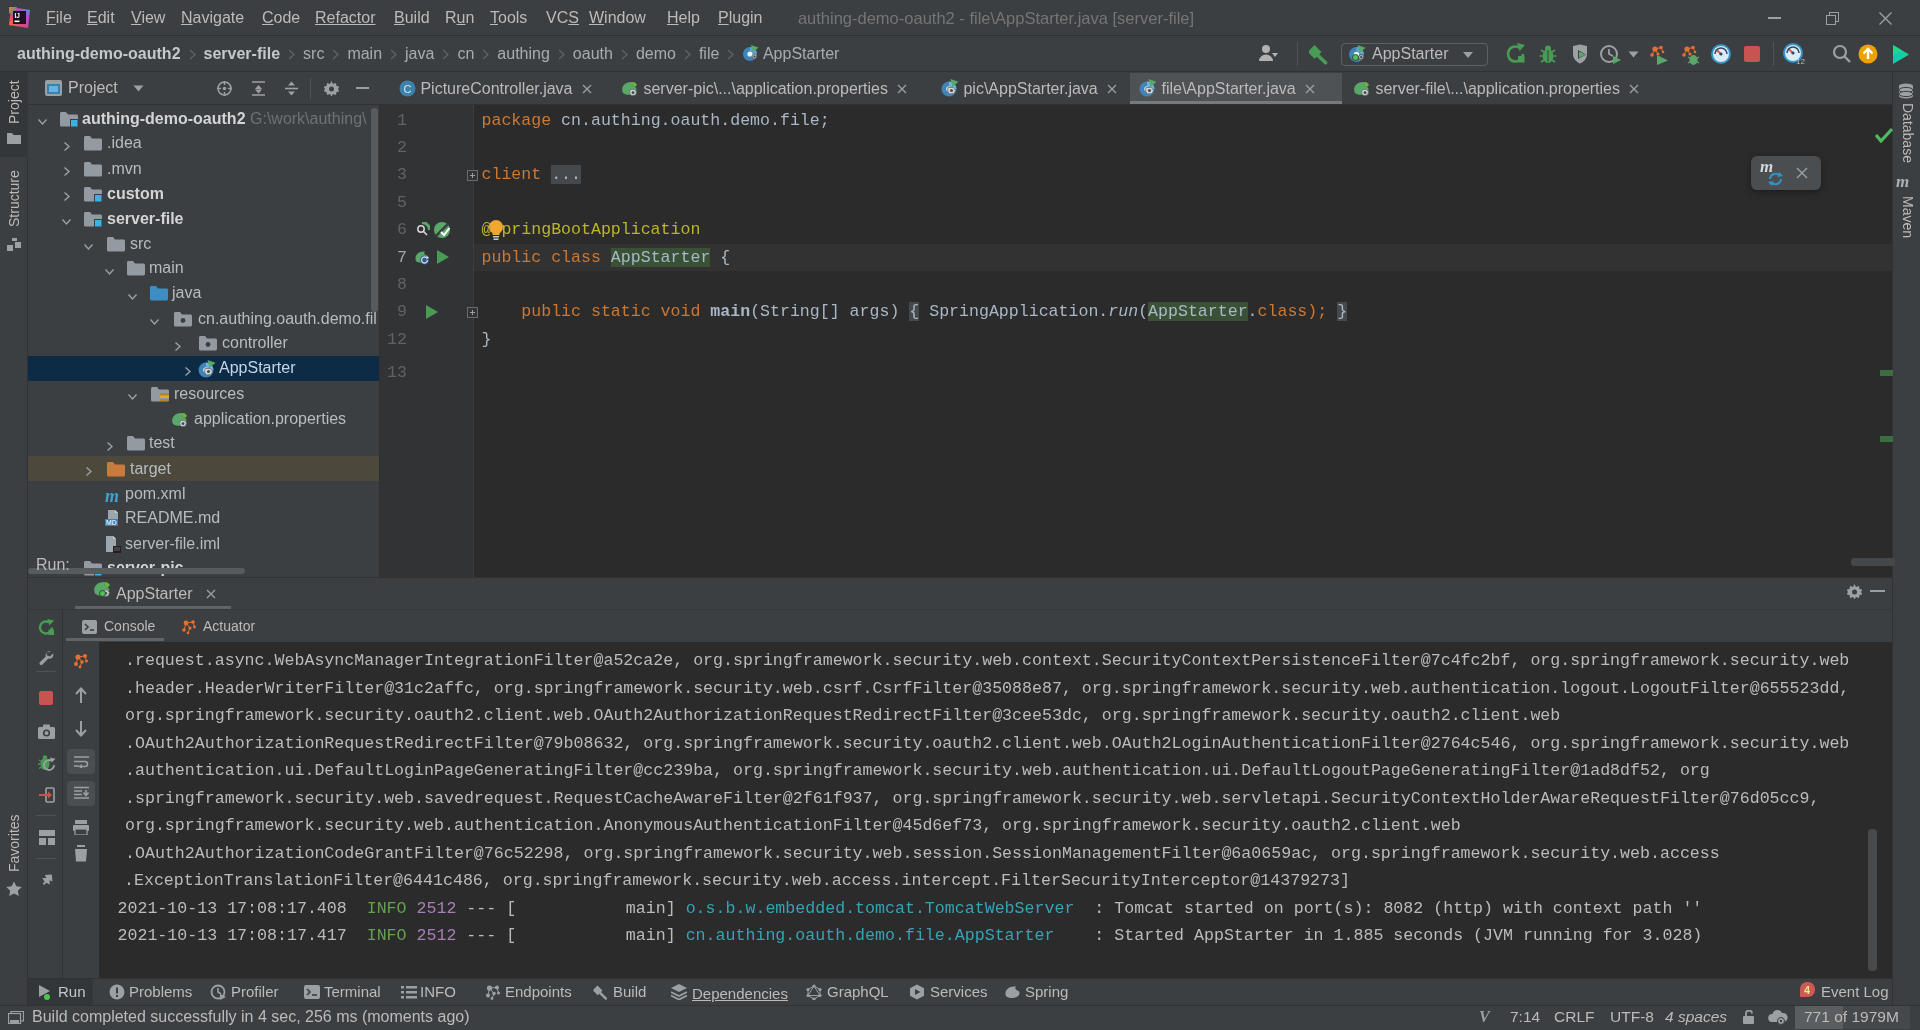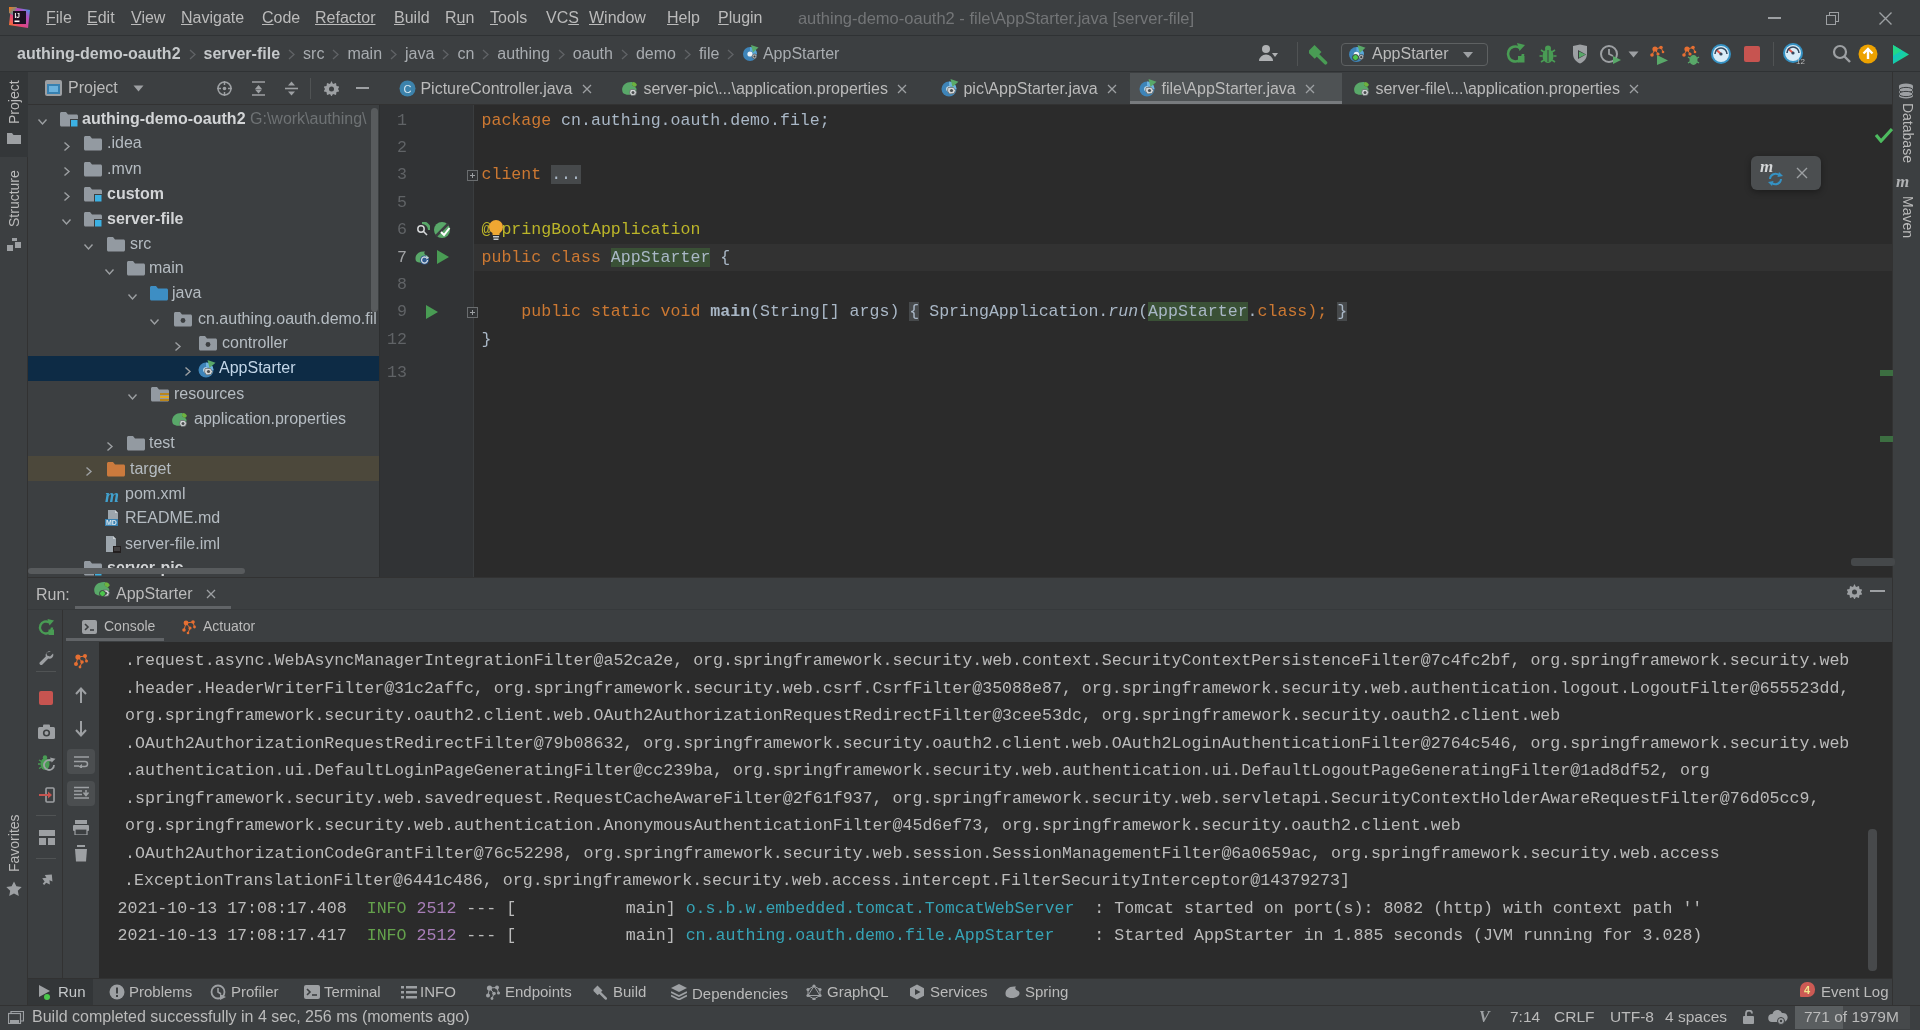--- a/index.html
+++ b/index.html
@@ -508,21 +508,21 @@
 <div class="ab" style="left:1760px;top:157px;color:#d5d7d8;font-weight:bold;font-style:italic;font-family:'Liberation Serif',serif;font-size:17px;">m</div>
 <svg class="ab" style="left:1768px;top:172px;" width="15" height="14" viewBox="0 0 15 14">
     <path d="M2,7 a5.5,5.5 0 0 1 9,-4 M13,7 a5.5,5.5 0 0 1 -9,4" stroke="#3592c4" stroke-width="2" fill="none"></path>
     <polygon points="11,0 15,4 9.5,5" fill="#3592c4"></polygon>
     <polygon points="4,14 0,10 5.5,9" fill="#3592c4"></polygon>
   </svg>
 <svg class="ab" style="left:1796px;top:167px;" width="12" height="12" viewBox="0 0 12 12">
     <path d="M1,1 L11,11 M11,1 L1,11" stroke="#9da0a3" stroke-width="1.4"></path>
   </svg>
 <div class="ab" style="left:28px;top:577px;width:1864px;height:401px;background:#3c3f41;border-top:1px solid #323232;"></div>
-<div class="ab" style="left:36px;top:585px;height:20px;line-height:20px;white-space:pre;color:#bbbbbb;font-size:16px;">Run:</div>
+<div class="ab" style="left:36px;top:555px;height:20px;line-height:20px;white-space:pre;color:#bbbbbb;font-size:16px;">Run:</div>
 <div class="ab" style="left:93px;top:580px;"><svg width="19" height="18" viewBox="0 0 18 17" style="display:inline-block;vertical-align:-3px;">
       <path d="M2,13 C-1,7 4,1 12,2 C10,4 11,6 14,7 C16,8 16,11 14,12.5 C10,15.5 5,15.5 2,13 Z" fill="#59a869"></path>
       <path d="M12,2 C10,4 11,6 14,7 L16,5 C15,3 14,2 12,2 Z" fill="#6db33f"></path>
       <g>
         <polygon points="9.5,9.5 13.5,9.5 15.5,12 14.5,15 10.5,15.5 8.5,13" fill="#d5d7d8" stroke="#6a6e70" stroke-width="0.8"></polygon>
         <circle cx="12" cy="12.5" r="1.5" fill="#4a4d4f"></circle>
       </g>
     </svg></div>
 <div class="ab" style="left:99px;top:590px;width:7px;height:7px;border-radius:50%;background:#4cc74c;border:1.5px solid #3c3f41;"></div>
 <div class="ab" style="left:116px;top:584.0px;height:20px;line-height:20px;white-space:pre;color:#bbbbbb;font-size:16px;">AppStarter</div>
@@ -685,21 +685,21 @@
 <div class="ab" style="left:505px;top:982.0px;height:20px;line-height:20px;white-space:pre;color:#bbbbbb;">Endpoints</div>
 <svg class="ab" style="left:592px;top:984px;" width="16" height="16" viewBox="0 0 16 16">
     <path d="M1.5,5.5 L5.5,1.5 L10.5,6.5 L9,8 L14.8,13.8 A1.3,1.3 0 0 1 13,15.6 L7.2,9.8 L5.7,11.3 L1.5,7 Z" fill="#9da0a3"></path>
   </svg>
 <div class="ab" style="left:613px;top:982.0px;height:20px;line-height:20px;white-space:pre;color:#bbbbbb;">Build</div>
 <svg class="ab" style="left:671px;top:984px;" width="16" height="16" viewBox="0 0 16 16">
     <polygon points="8,0 16,4 8,8 0,4" fill="#9da0a3"></polygon>
     <path d="M0,8 L8,12 L16,8" stroke="#9da0a3" stroke-width="1.8" fill="none"></path>
     <path d="M0,11.5 L8,15.5 L16,11.5" stroke="#9da0a3" stroke-width="1.8" fill="none"></path>
   </svg>
-<div class="ab" style="left:692px;top:984px;height:20px;line-height:20px;white-space:pre;color:#bbbbbb;">Dependencies</div>
+<div class="ab" style="left:692px;top:984px;height:20px;line-height:20px;white-space:pre;color:#bbbbbb;text-decoration:underline;">Dependencies</div>
 <svg class="ab" style="left:806px;top:984px;" width="16" height="16" viewBox="0 0 16 16">
     <circle cx="8" cy="2" r="1.6" fill="#9da0a3"></circle>
     <circle cx="2" cy="5.5" r="1.6" fill="#9da0a3"></circle>
     <circle cx="14" cy="5.5" r="1.6" fill="#9da0a3"></circle>
     <circle cx="2" cy="11.5" r="1.6" fill="#9da0a3"></circle>
     <circle cx="14" cy="11.5" r="1.6" fill="#9da0a3"></circle>
     <circle cx="8" cy="15" r="1.6" fill="#9da0a3"></circle>
     <path d="M8,2 L2,5.5 L2,11.5 L8,15 L14,11.5 L14,5.5 Z M2,11.5 L14,11.5 L8,2 Z" stroke="#9da0a3" stroke-width="1" fill="none"></path>
   </svg>
 <div class="ab" style="left:827px;top:982.0px;height:20px;line-height:20px;white-space:pre;color:#bbbbbb;">GraphQL</div>
@@ -719,21 +719,21 @@
 <svg class="ab" style="left:8px;top:1011px;" width="16" height="13" viewBox="0 0 16 13">
     <rect x="0.5" y="2.5" width="12" height="10" fill="none" stroke="#9da0a3" stroke-width="1.2"></rect>
     <path d="M3,2.5 L3,0.5 L15.5,0.5 L15.5,10 L12.5,10" stroke="#9da0a3" stroke-width="1.2" fill="none"></path>
     <rect x="2" y="9" width="9" height="3.5" fill="#9da0a3"></rect>
   </svg>
 <div class="ab" style="left:32px;top:1007.0px;height:20px;line-height:20px;white-space:pre;color:#bbbbbb;font-size:16px;">Build completed successfully in 4 sec, 256 ms (moments ago)</div>
 <div class="ab" style="left:1479px;top:1008px;color:#9da0a3;font-size:16px;font-weight:bold;font-style:italic;font-family:'Liberation Serif',serif;">V</div>
 <div class="ab" style="left:1510px;top:1007.0px;height:20px;line-height:20px;white-space:pre;color:#bbbbbb;font-size:15.5px;">7:14</div>
 <div class="ab" style="left:1554px;top:1007.0px;height:20px;line-height:20px;white-space:pre;color:#bbbbbb;font-size:15.5px;">CRLF</div>
 <div class="ab" style="left:1610px;top:1007.0px;height:20px;line-height:20px;white-space:pre;color:#bbbbbb;font-size:15.5px;">UTF-8</div>
-<div class="ab" style="left:1665px;top:1007.0px;height:20px;line-height:20px;white-space:pre;color:#bbbbbb;font-size:15.5px;">4 spaces</div>
+<div class="ab" style="left:1665px;top:1007.0px;height:20px;line-height:20px;white-space:pre;color:#bbbbbb;font-size:15.5px;font-style:italic;">4 spaces</div>
 <svg class="ab" style="left:1741px;top:1010px;" width="15" height="15" viewBox="0 0 15 15">
     <rect x="2" y="6" width="11" height="8" rx="1" fill="#9da0a3"></rect>
     <path d="M5,6 L5,3.5 a3,3 0 0 1 6,0" stroke="#9da0a3" stroke-width="1.8" fill="none"></path>
   </svg>
 <svg class="ab" style="left:1768px;top:1010px;" width="20" height="15" viewBox="0 0 20 15">
     <path d="M4,12 a4,4 0 0 1 0.5,-8 a5,5 0 0 1 9.5,-1 a4,4 0 0 1 2,9 Z" fill="#9da0a3"></path>
     <circle cx="13" cy="11" r="3.5" fill="#9da0a3" stroke="#3c3f41" stroke-width="1"></circle>
     <circle cx="13" cy="11" r="1.2" fill="#3c3f41"></circle>
   </svg>
 <div class="ab" style="left:1795px;top:1006px;width:115px;height:23px;background:#46494b;"></div>

